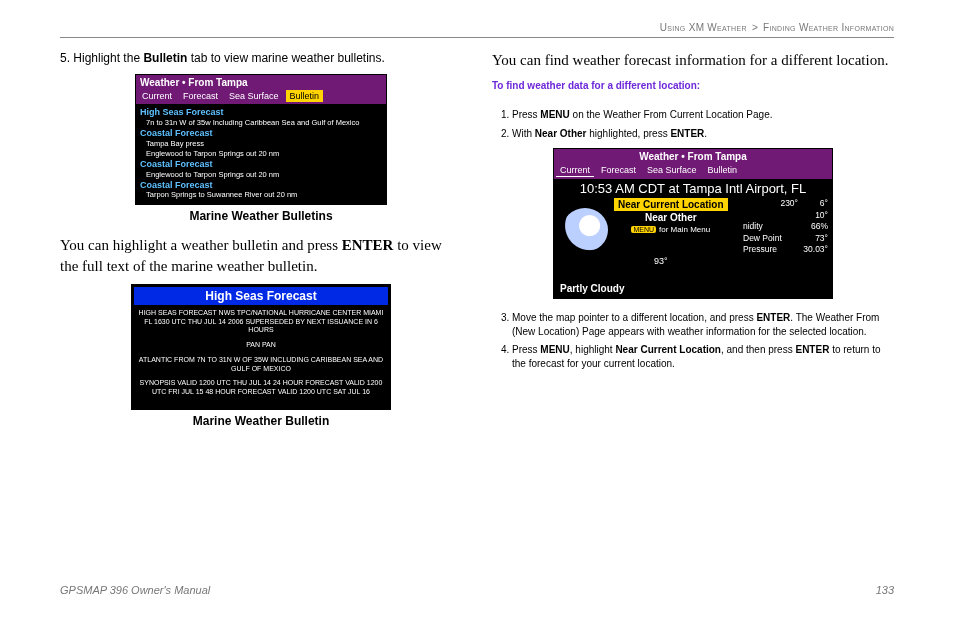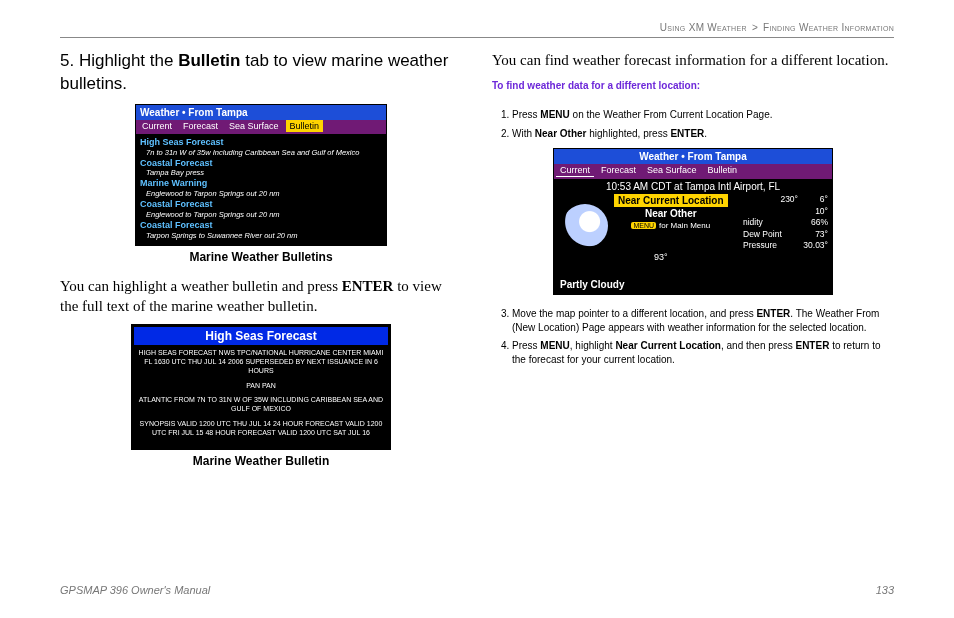--- a/index.html
+++ b/index.html
@@ -26,21 +26,21 @@
   .columns { display: flex; gap: 30px; }
   .col { flex: 1; min-width: 0; }
   .body-text {
     font-family: "Times New Roman", Times, serif;
     font-size: 15px;
     line-height: 1.35;
     margin: 0 0;
   }
   .ol5 { list-style: none; margin-left: 0; }
   .ol5 li::before { content: "5.  "; }
-  .ol5 li { font-size: 17px; line-height: 1.35; }
+  .ol5 li { font-size: 12px; line-height: 1.35; }
   ol.normal {
     font-size: 10px;
     line-height: 1.35;
     margin-left: 20px;
     padding-left: 0;
   }
   ol.normal li { margin-bottom: 5px; }
   .bold { font-weight: bold; }
   .caption {
     font-size: 12px;
@@ -57,21 +57,21 @@
     margin-bottom: 17px;
   }
   .figure { text-align: center; margin-top: 8px; }
   .device {
     display: inline-block;
     border: 1px solid #000;
     background: #000;
     text-align: left;
   }
   .device-bar {
-    background: #1d4ed8;
+    background: #701a75;
     color: #fff;
     font-size: 10px;
     font-weight: bold;
     padding: 2px 4px;
     font-family: Verdana, Arial, sans-serif;
   }
   .tabs { display: flex; background: #701a75; padding: 0 2px 2px 2px; gap: 3px; }
   .tab {
     font-size: 9px;
     color: #fff;
@@ -82,21 +82,21 @@
   .device-body {
     background: #000;
     color: #fff;
     font-family: Verdana, Arial, sans-serif;
     font-size: 8px;
     padding: 3px 4px 4px 4px;
     width: 250px;
     line-height: 1.2;
   }
   .bulletin-title { color: #5ec0ff; font-size: 9px; font-weight: bold; }
-  .bulletin-sub { color: #fff; font-size: 7.5px; margin-left: 6px; margin-bottom: 1px; font-style: italic; }
+  .bulletin-sub { color: #fff; font-size: 7.5px; margin-left: 6px; margin-bottom: 1px; }
   
   
   .hsf {
     display: inline-block;
     border: 1px solid #000;
     background: #000;
     width: 260px;
   }
   .hsf-title {
     background: #0029E6;
@@ -118,21 +118,21 @@
   .hsf-body p { margin-bottom: 6px; }
   
   
   .wft {
     display: inline-block;
     border: 1px solid #000;
     background: #000;
     width: 280px;
     font-family: Verdana, Arial, sans-serif;
   }
-  .wft-status { color: #fff; font-size: 10px; padding: 2px 4px; }
+  .wft-status { color: #fff; font-size: 13px; padding: 2px 4px; }
   .wft-body {
     position: relative;
     background: #000;
     padding: 4px;
     color: #fff;
     font-size: 9px;
     height: 100px;
   }
   .wft-icon {
     width: 46px; height: 44px;
@@ -224,21 +224,20 @@
           <span class="tab">Current</span>
           <span class="tab">Forecast</span>
           <span class="tab">Sea Surface</span>
           <span class="tab active">Bulletin</span>
         </div>
         <div class="device-body">
           <div class="bulletin-title">High Seas Forecast</div>
           <div class="bulletin-sub">7n to 31n W of 35w Including Caribbean Sea and Gulf of Mexico</div>
           <div class="bulletin-title">Coastal Forecast</div>
           <div class="bulletin-sub">Tampa Bay press</div>
-          <div class="bulletin-title">Marine Warning</div>
           <div class="bulletin-sub">Englewood to Tarpon Springs out 20 nm</div>
           <div class="bulletin-title">Coastal Forecast</div>
           <div class="bulletin-sub">Englewood to Tarpon Springs out 20 nm</div>
           <div class="bulletin-title">Coastal Forecast</div>
           <div class="bulletin-sub">Tarpon Springs to Suwannee River out 20 nm</div>
         </div>
       </div>
       <div class="caption">Marine Weather Bulletins</div>
     </div>
 

